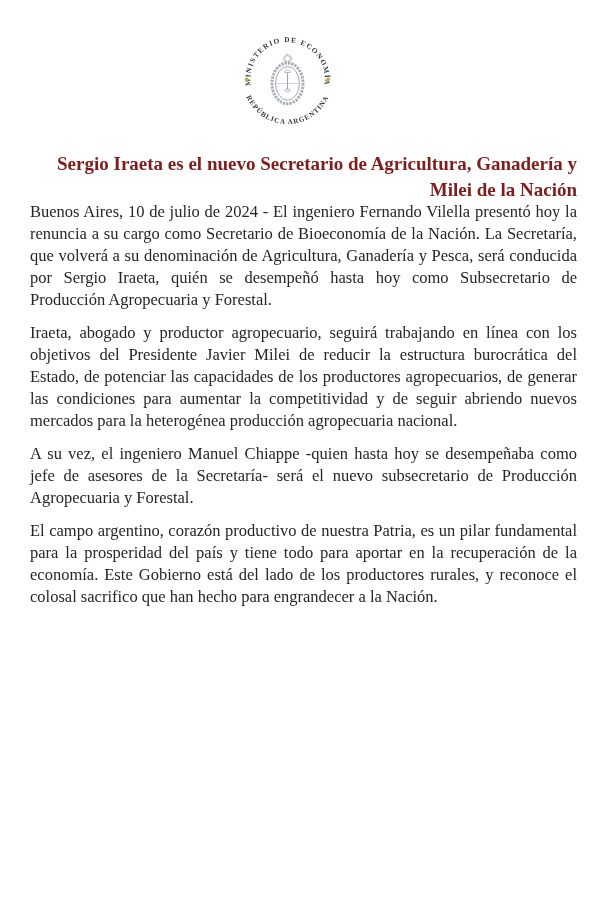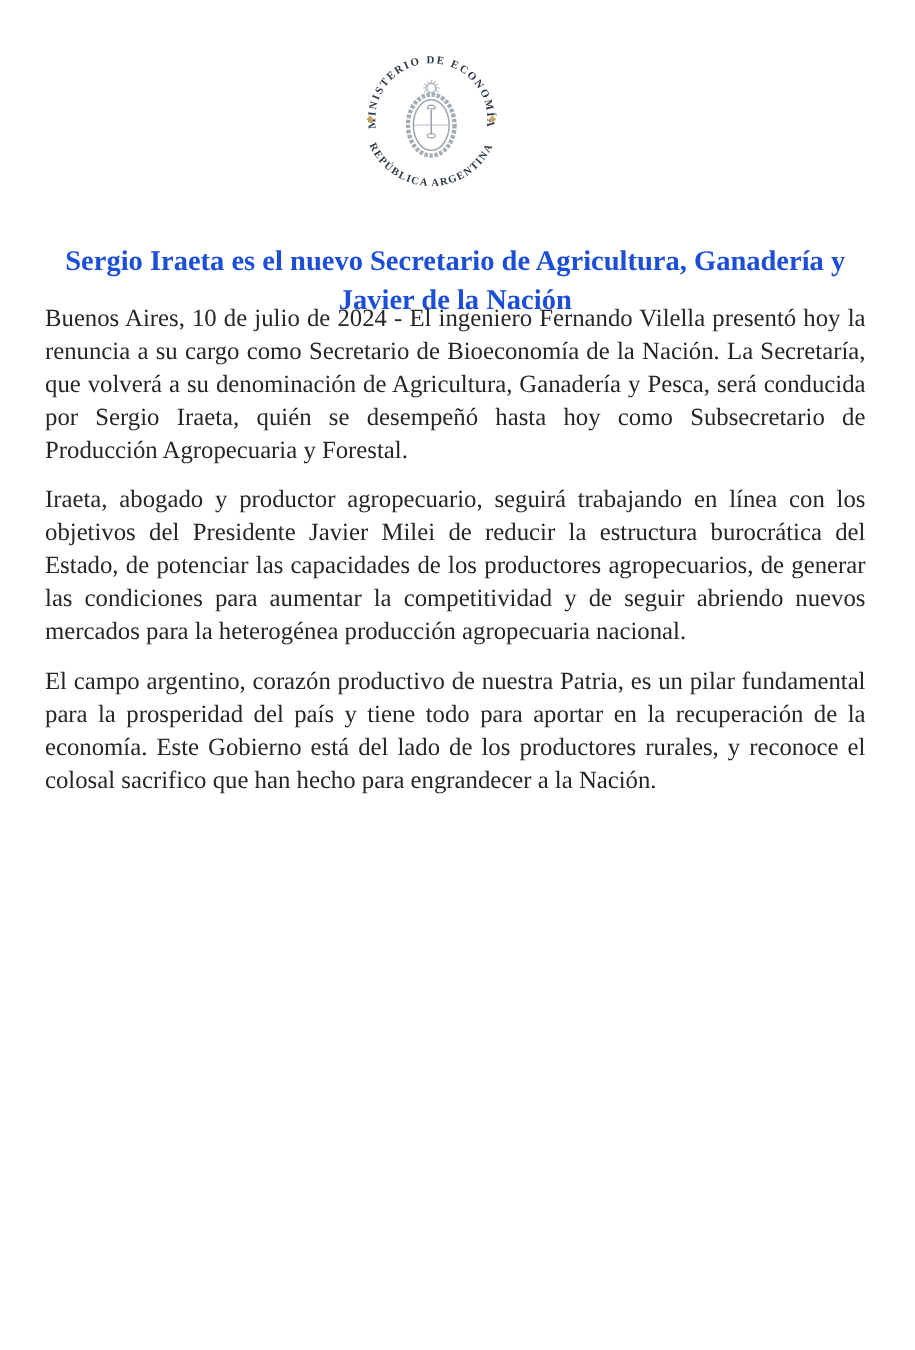--- a/index.html
+++ b/index.html
@@ -21,28 +21,28 @@
   }
   .ring-text {
     font-family: "Liberation Serif", "DejaVu Serif", serif;
     font-weight: bold;
     fill: #2e3644;
   }
   .ring-text.top { font-size: 7.5px; letter-spacing: 1.35px; }
   .ring-text.bottom { font-size: 7.3px; letter-spacing: 1.0px; }
   .doc-title {
     position: absolute;
-    top: 149px;
+    top: 138px;
     left: 30px;
     width: 547px;
-    text-align: center;
+    text-align: right;
     font-weight: bold;
     font-size: 19px;
     line-height: 26px;
-    color: #1d4ed8;
+    color: #7f1d1d;
   }
   .doc-body {
     position: absolute;
     top: 201px;
     left: 30px;
     width: 547px;
     font-size: 16.5px;
     line-height: 22px;
     text-align: justify;
     color: #262626;
@@ -92,22 +92,23 @@
 
       <line x1="50" y1="43.5" x2="50" y2="60.5" stroke-width="1.1"></line>
       <path d="M 47.2,42.8 C 47.4,39.4 52.6,39.4 52.8,42.8 L 47.2,42.8 Z" stroke-width="0.8"></path>
 
       <ellipse cx="50" cy="61.3" rx="2.8" ry="1.5" stroke-width="0.8"></ellipse>
     </g>
   </svg>
 
   <h1 class="doc-title">
     <div>Sergio Iraeta es el nuevo Secretario de Agricultura, Ganadería y</div>
-    <div>Javier de la Nación</div>
+    <div>Milei de la Nación</div>
   </h1>
 
   <div class="doc-body">
     <p><span class="dateline">Buenos Aires, 10 de julio de 2024</span> <span>- El ingeniero Fernando Vilella presentó hoy la renuncia a su cargo como Secretario de Bioeconomía de la Nación. La Secretaría, que volverá a su denominación de Agricultura, Ganadería y Pesca, será conducida por Sergio Iraeta, quién se desempeñó hasta hoy como Subsecretario de Producción Agropecuaria y Forestal.</span></p>
     <p>Iraeta, abogado y productor agropecuario, seguirá trabajando en línea con los objetivos del Presidente Javier Milei de reducir la estructura burocrática del Estado, de potenciar las capacidades de los productores agropecuarios, de generar las condiciones para aumentar la competitividad y de seguir abriendo nuevos mercados para la heterogénea producción agropecuaria nacional.</p>
+    <p>A su vez, el ingeniero Manuel Chiappe -quien hasta hoy se desempeñaba como jefe de asesores de la Secretaría- será el nuevo subsecretario de Producción Agropecuaria y Forestal.</p>
     <p>El campo argentino, corazón productivo de nuestra Patria, es un pilar fundamental para la prosperidad del país y tiene todo para aportar en la recuperación de la economía. Este Gobierno está del lado de los productores rurales, y reconoce el colosal sacrifico que han hecho para engrandecer a la Nación.</p>
   </div>
 
 </div>
 
 </body></html>

